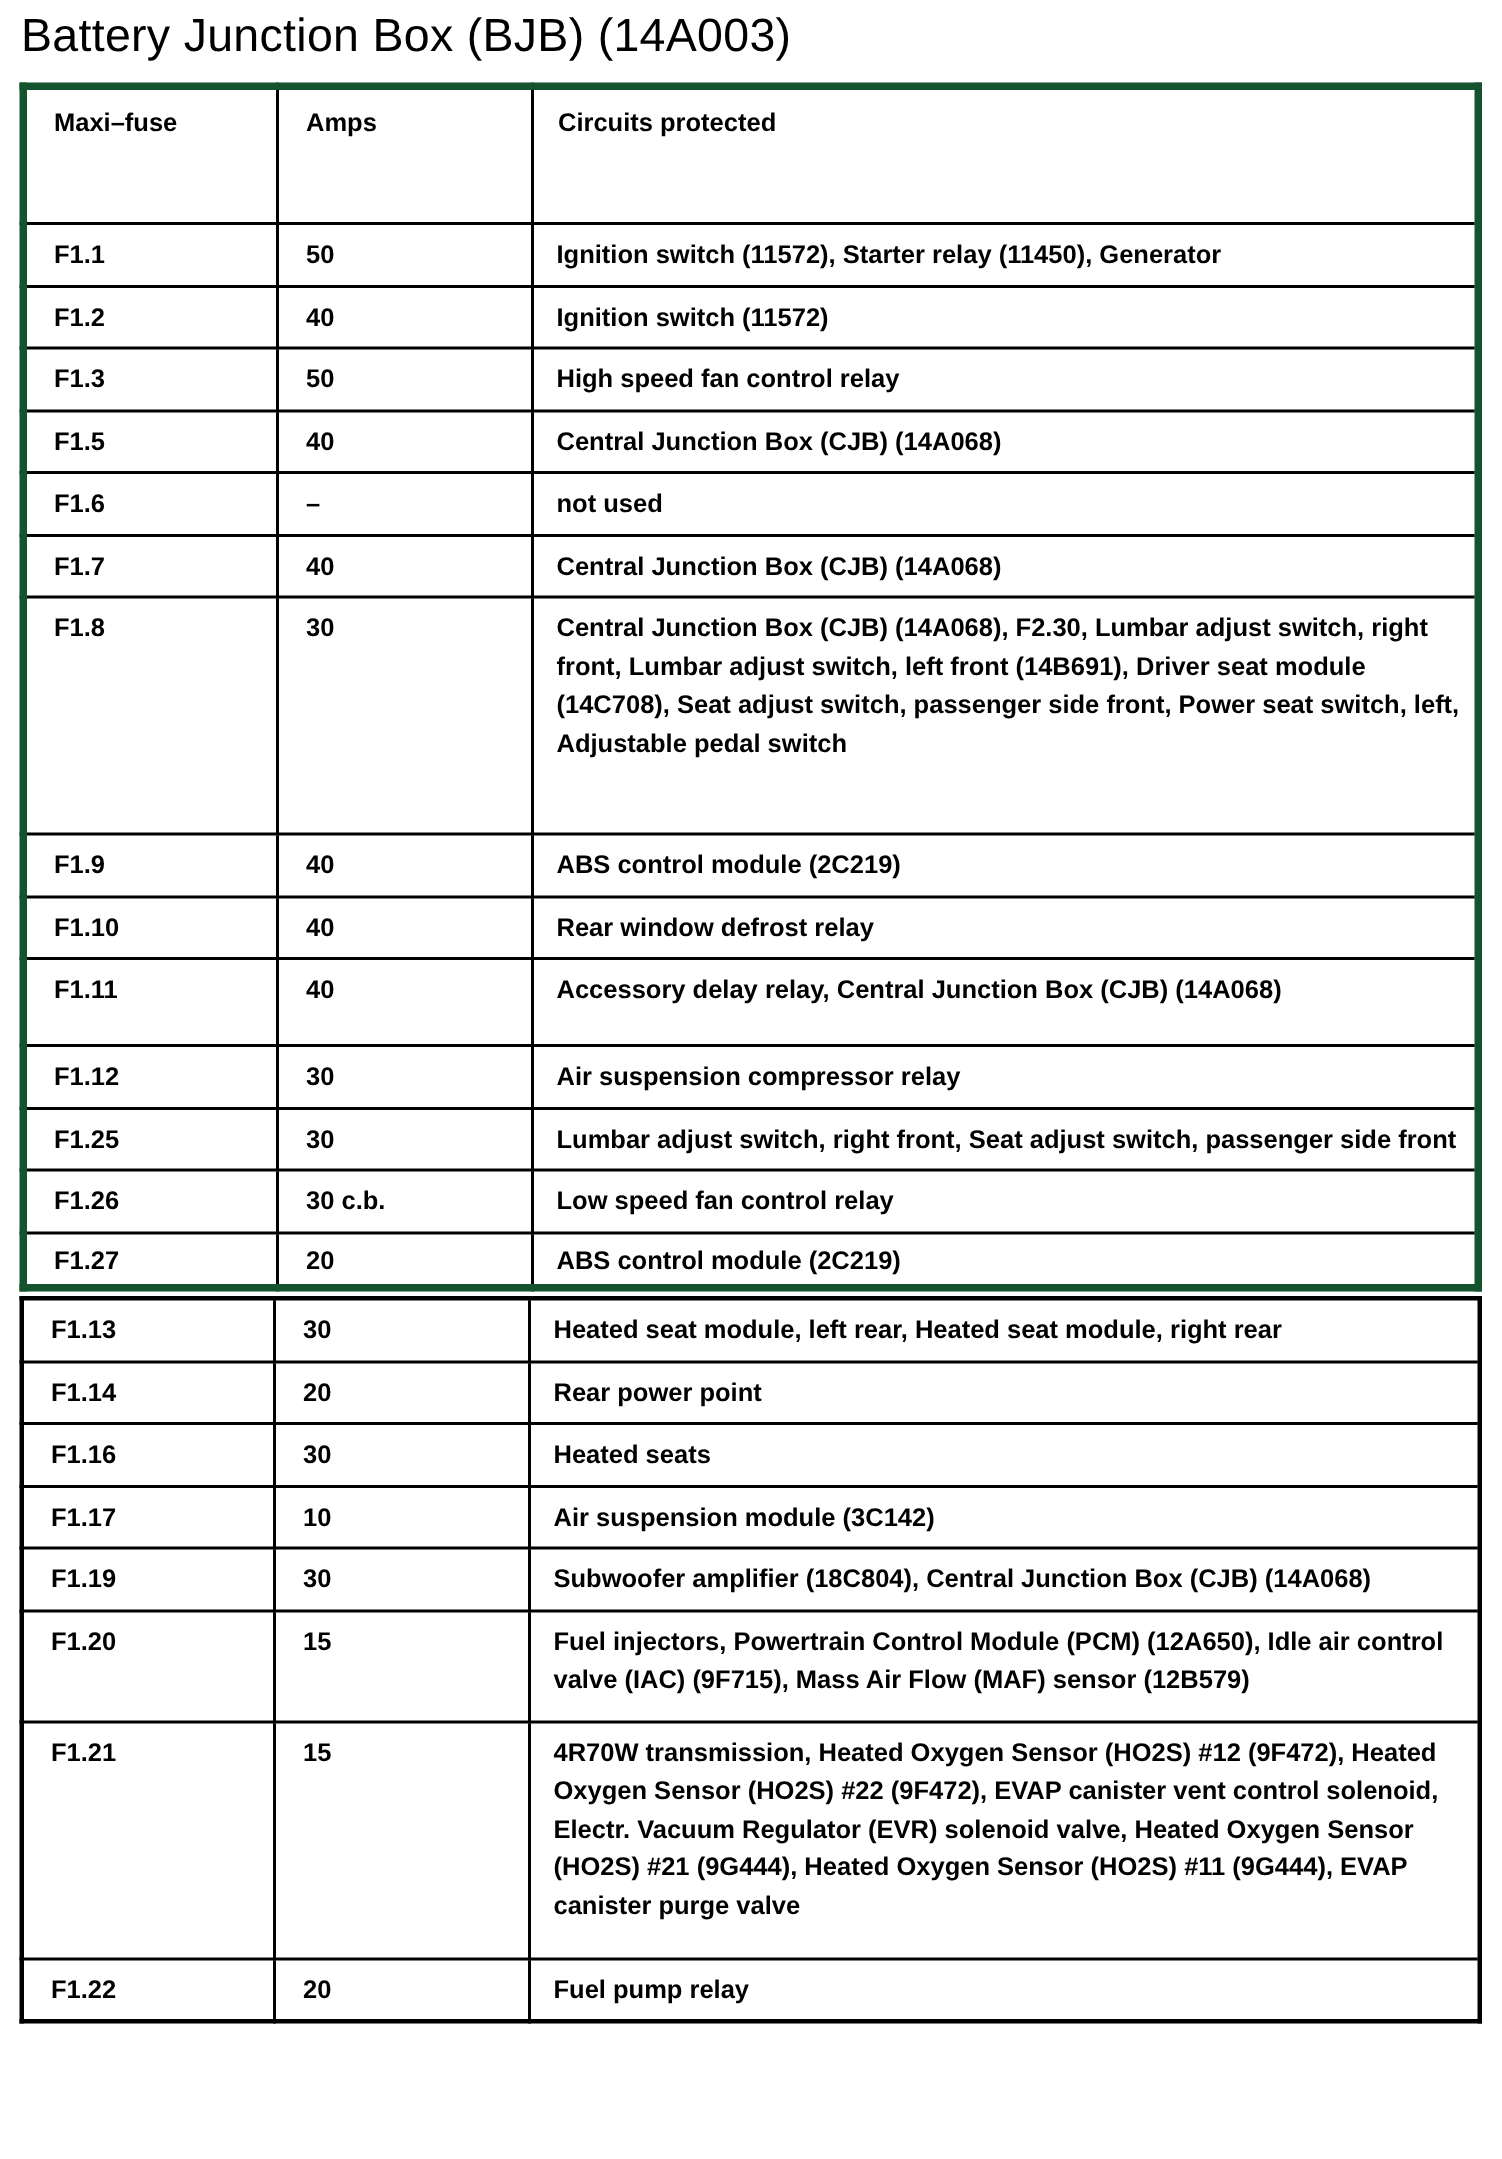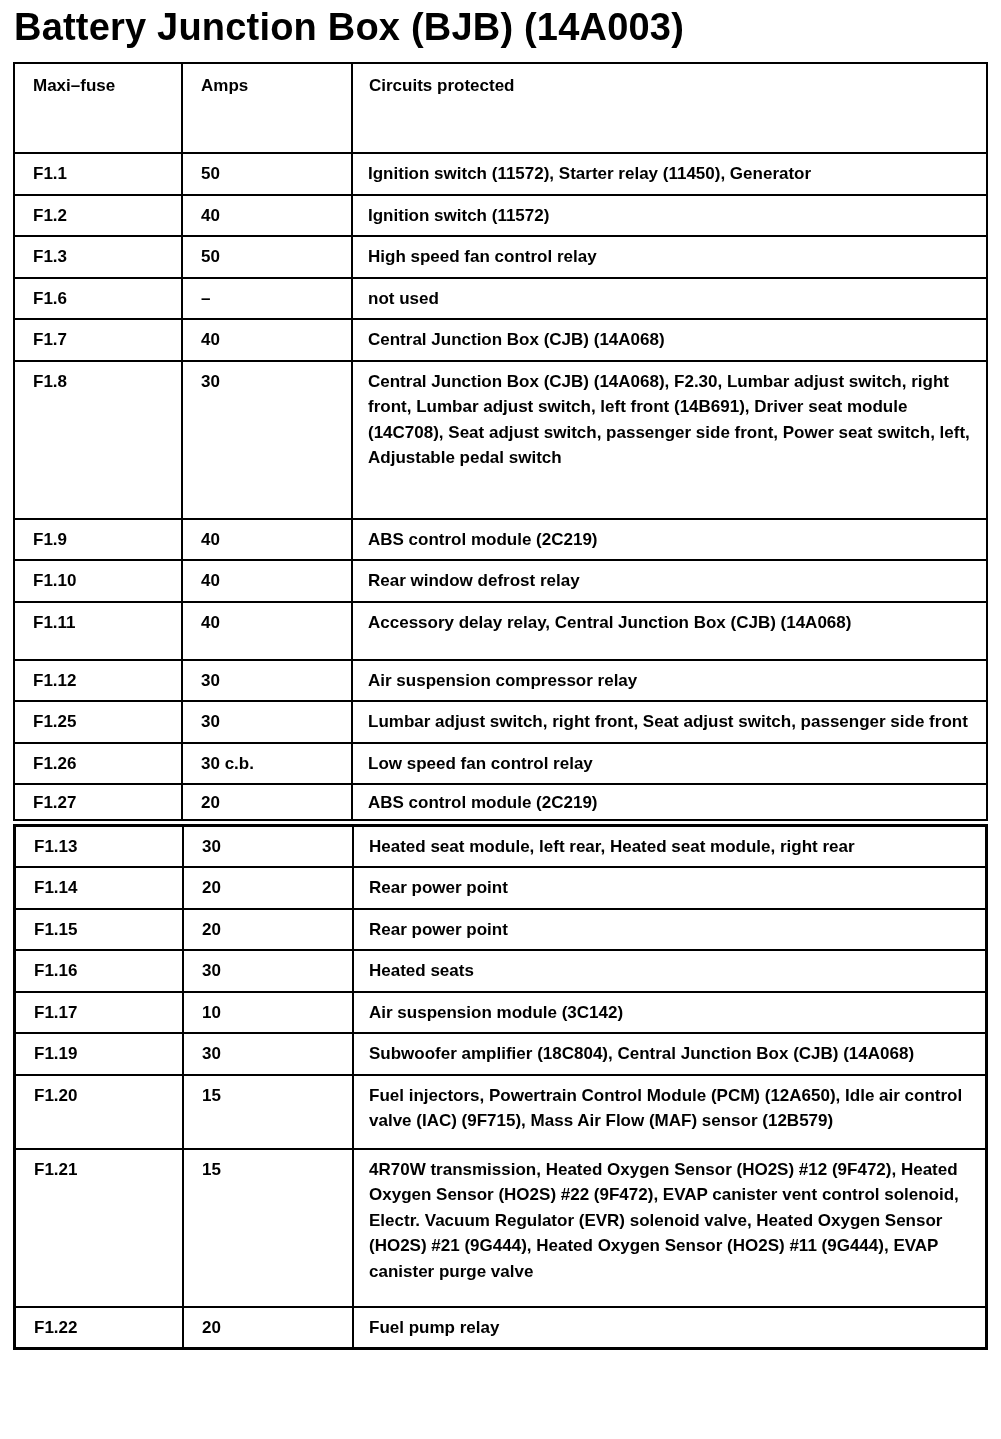--- a/index.html
+++ b/index.html
@@ -12,32 +12,32 @@
     height: 1439px;
     font-family: "Liberation Sans", sans-serif;
     color: #000;
     font-weight: bold;
     overflow: hidden;
   }
   .page {
     padding: 4px 13px 0 13px;
   }
   .page-title {
-    font-size: 38px;
-    font-weight: bold;
+    font-size: 31px;
+    font-weight: normal;
     margin: 2px 0 13px 1px;
     letter-spacing: 0.2px;
   }
   table {
     border-collapse: collapse;
     width: 975px;
     table-layout: fixed;
   }
   table.upper {
-    border: 1px solid #14532d;
+    border: 5px solid #14532d;
   }
   table.lower {
     border: 3px solid #000;
     margin-top: 3px;
   }
   th, td {
     border: 2px solid #000;
     vertical-align: top;
     font-size: 17px;
     font-weight: bold;
@@ -76,20 +76,25 @@
         </tr>
         <tr>
           <td class="col-fuse">F1.2</td>
           <td class="col-amps">40</td>
           <td class="col-circuits">Ignition switch (11572)</td>
         </tr>
         <tr>
           <td class="col-fuse">F1.3</td>
           <td class="col-amps">50</td>
           <td class="col-circuits">High speed fan control relay</td>
+        </tr>
+        <tr>
+          <td class="col-fuse">F1.5</td>
+          <td class="col-amps">40</td>
+          <td class="col-circuits">Central Junction Box (CJB) (14A068)</td>
         </tr>
         <tr>
           <td class="col-fuse">F1.6</td>
           <td class="col-amps">–</td>
           <td class="col-circuits">not used</td>
         </tr>
         <tr>
           <td class="col-fuse">F1.7</td>
           <td class="col-amps">40</td>
           <td class="col-circuits">Central Junction Box (CJB) (14A068)</td>
@@ -143,25 +148,20 @@
           <td class="col-fuse">F1.13</td>
           <td class="col-amps">30</td>
           <td class="col-circuits">Heated seat module, left rear, Heated seat module, right rear</td>
         </tr>
         <tr>
           <td class="col-fuse">F1.14</td>
           <td class="col-amps">20</td>
           <td class="col-circuits">Rear power point</td>
         </tr>
         <tr>
-          <td class="col-fuse">F1.15</td>
-          <td class="col-amps">20</td>
-          <td class="col-circuits">Rear power point</td>
-        </tr>
-        <tr>
           <td class="col-fuse">F1.16</td>
           <td class="col-amps">30</td>
           <td class="col-circuits">Heated seats</td>
         </tr>
         <tr>
           <td class="col-fuse">F1.17</td>
           <td class="col-amps">10</td>
           <td class="col-circuits">Air suspension module (3C142)</td>
         </tr>
         <tr>

